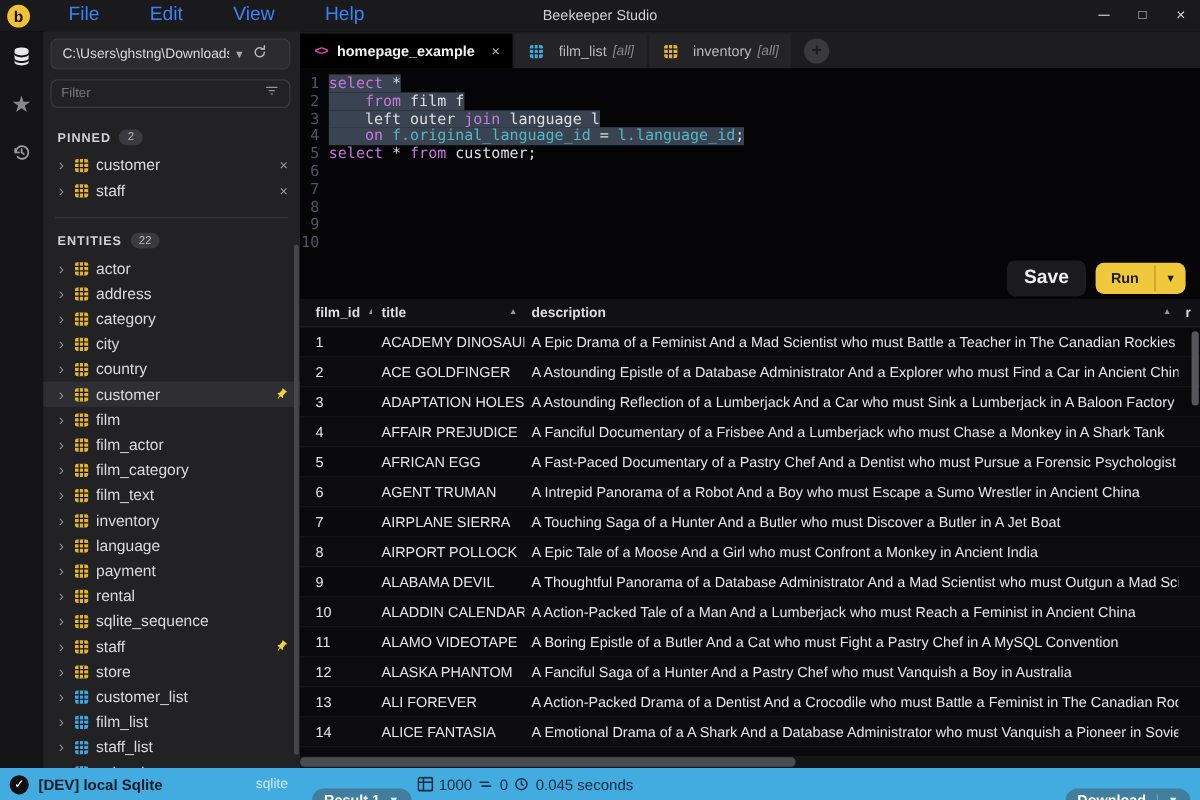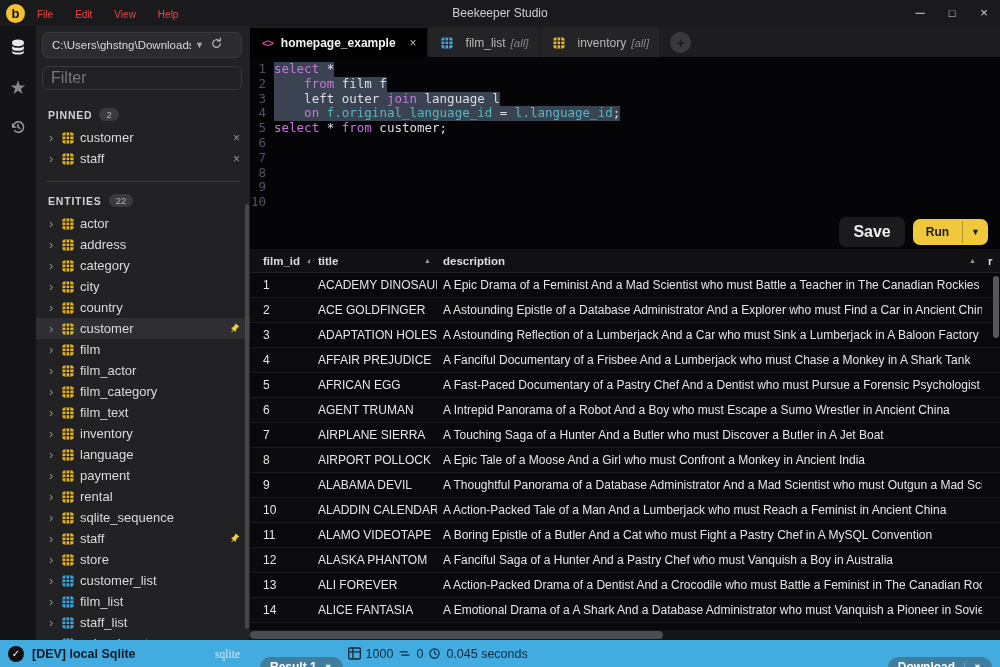--- a/index.html
+++ b/index.html
@@ -6,21 +6,21 @@
   html,body { width:1000px; height:667px; overflow:hidden; background:#060608;
     font-family:"Liberation Sans", sans-serif; }
   #stage { position:relative; width:1000px; height:667px; background:#060608; }
 
   
   #titlebar { position:absolute; top:0; left:0; width:1000px; height:26px;
     background:#1a1a1c; display:flex; align-items:center; }
   .logo { width:19px; height:19px; border-radius:50%; background:#f2c234; color:#141414;
     font-weight:bold; font-size:13px; display:flex; align-items:center; justify-content:center;
     margin:0 12px 0 6px; }
-  .menu-item { color:#ef4444; font-size:10px; margin-right:22px; }
+  .menu-item { color:#3b82f6; font-size:16px; margin-right:22px;margin-left:20px; }
   #win-title { position:absolute; left:0; right:0; text-align:center; color:#cfcfd2;
     font-size:12px; pointer-events:none; }
   #win-controls { margin-left:auto; display:flex; align-items:center; z-index:2; }
   .win-btn { color:#d6d6d8; font-size:13px; width:32px; text-align:center; line-height:26px; }
   .win-max { font-size:11px; }
 
   
   #leftrail { position:absolute; top:26px; left:0; width:36px; bottom:27px;
     background:#141416; display:flex; flex-direction:column; align-items:center; padding-top:8px; }
   .rail-ico { width:26px; height:26px; display:flex; align-items:center; justify-content:center;
@@ -33,21 +33,21 @@
   #conn-row { display:flex; align-items:center; padding:6px 8px 4px 6px; }
   #conn-box { flex:1; height:26px; background:#2c2c2f; border:1px solid #3a3a3e; border-radius:6px;
     display:flex; align-items:center; padding:0 18px 0 9px; overflow:hidden; }
   #conn-path { color:#d8d8db; font-size:11.5px; white-space:nowrap; overflow:hidden; flex:1; }
   .caret { color:#aaaaae; font-size:9px; margin:0 4px; }
   .refresh { color:#b9b9bd; font-size:13px; margin-left:2px; }
   #filter-row { padding:4px 8px 8px 6px; }
   #filter-box { height:24px; border:1px solid #3a3a3e; border-radius:6px; display:flex;
     align-items:center; padding:0 8px; background:transparent; }
   #filter-input { flex:1; background:transparent; border:none; outline:none; color:#cfcfcf;
-    font-size:16px; }
+    font-size:11px; }
   #filter-input::placeholder { color:#77777b; }
   .section-head { display:flex; align-items:center; padding:10px 10px 6px 12px; }
   .section-label { color:#d2d2d5; font-size:10.5px; font-weight:bold; letter-spacing:0.8px; }
   .count-badge { background:#3b3b3f; color:#b5b5b9; border-radius:8px; font-size:9.5px;
     padding:1px 7px; margin-left:7px; }
   .side-item { display:flex; align-items:center; height:21px; padding:0 10px 0 13px;
     color:#dadadd; font-size:13px; position:relative; }
   .side-item.active { background:#2f2f33; }
   .chev { color:#8e8e92; font-size:13px; width:13px; flex:none; }
   .tbl-ico { width:18px; flex:none; display:flex; align-items:center; }
@@ -117,21 +117,21 @@
   #vscroll-thumb { position:absolute; right:1px; top:3px; width:6px; height:62px; background:#57575b;
     border-radius:3px; }
 
   
   #statusbar { position:absolute; left:0; bottom:0; width:1000px; height:27px; background:#42abdf;
     display:flex; align-items:center; font-size:12.5px; }
   #conn-status { width:250px; flex:none; display:flex; align-items:center; padding:0 10px 0 8px; }
   .check-circle { width:16px; height:16px; border-radius:50%; background:#101014; color:#fff;
     font-size:10px; display:flex; align-items:center; justify-content:center; margin-right:8px; flex:none; }
   #conn-name { color:#0c1c26; font-weight:bold; white-space:nowrap; overflow:hidden; }
-  #db-type { margin-left:auto; color:#cde9f7; font-size:11.5px;font-family:Liberation Serif, serif; }
+  #db-type { margin-left:auto; color:#cde9f7; font-size:11.5px; }
   .pill { background:#417e9d; color:#fff; border-radius:10px; display:flex; align-items:center;
     padding:3px 10px; font-size:12px; font-weight:bold;margin-top:27px; }
   #result-pill { margin-left:10px; }
   #result-pill .caret { color:#d7e9f2; margin:0 0 0 7px; }
   .stat { display:flex; align-items:center; color:#0d2b3e; margin-left:5px; font-size:12.5px; }
   .stat svg, .stat .sicon { margin-right:5px; }
   #download-pill { margin-left:auto; margin-right:8px; }
   #download-pill .caret { color:#d7e9f2; margin:0 0 0 9px; padding-left:8px;
     border-left:1px solid rgba(255,255,255,0.25); }
 </style>

